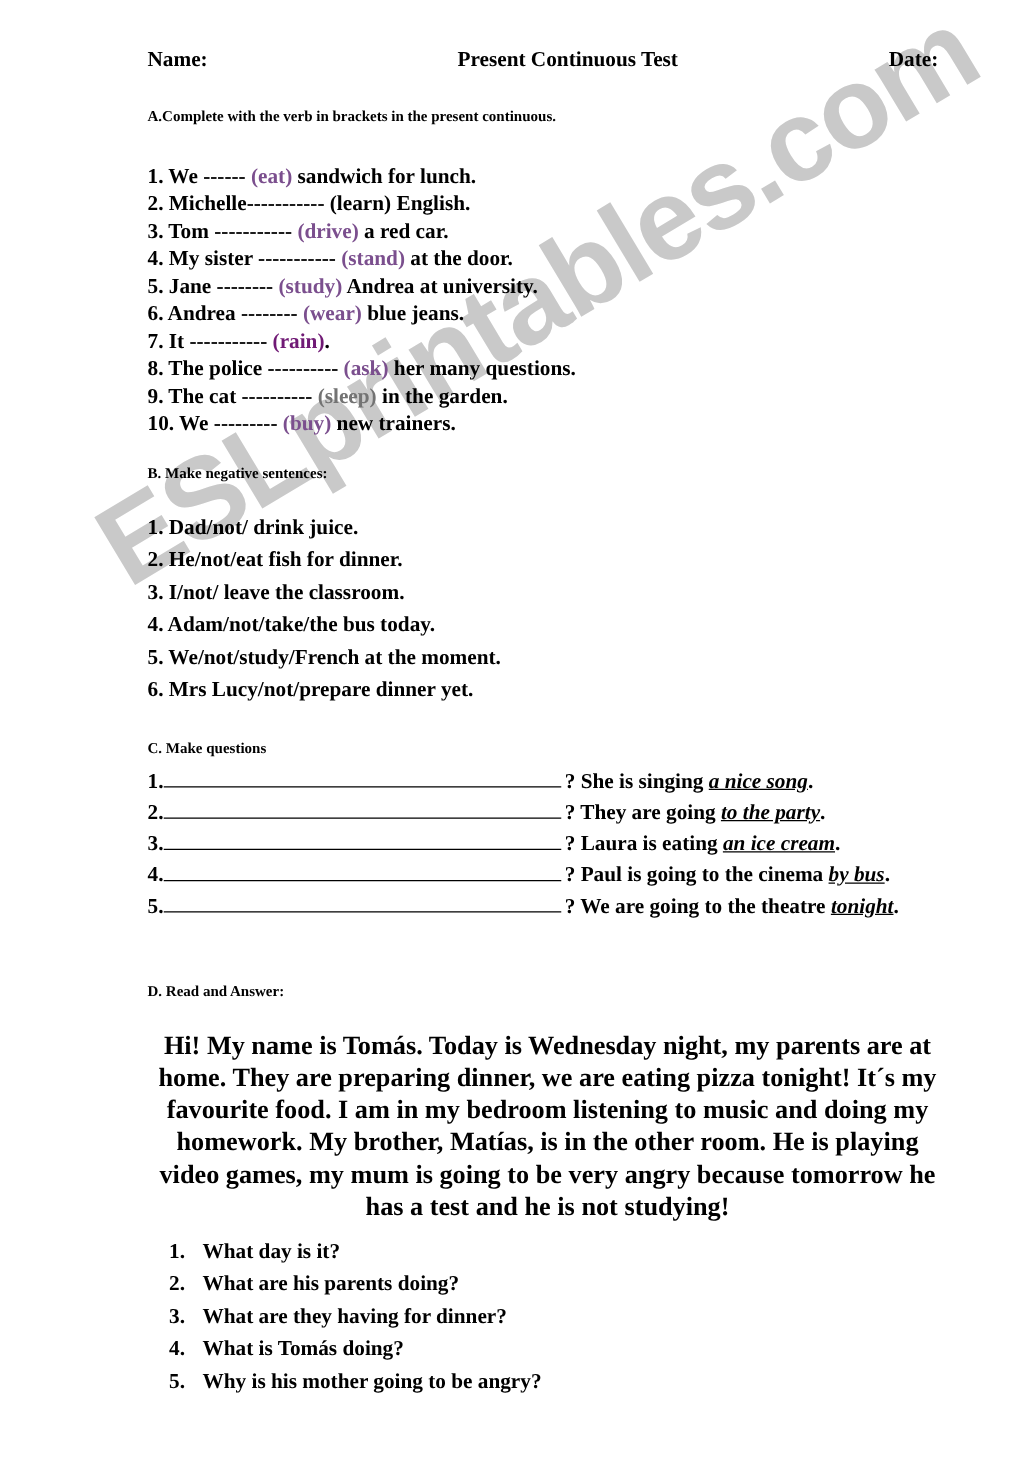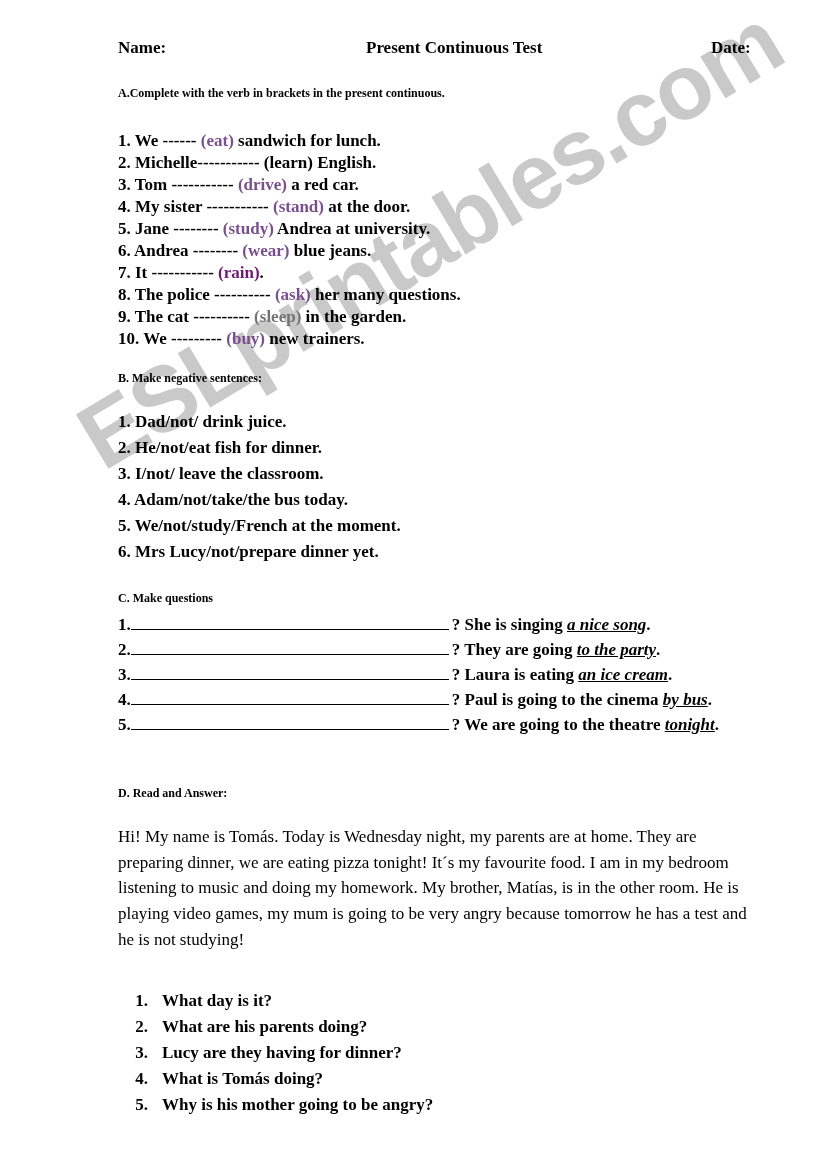--- a/index.html
+++ b/index.html
@@ -144,24 +144,24 @@
     text-decoration: underline;
   }
 
   
   #sectionD-heading { top: 786px; }
   #passage {
     position: absolute;
     left: 118px;
     top: 824px;
     width: 640px;
-    font-size: 17px;
-    font-weight: normal;
+    font-size: 21px;
+    font-weight: bold;
     line-height: 25.7px;
-    text-align: left;
+    text-align: center;
   }
   #questionsD {
     position: absolute;
     left: 118px;
     top: 991px;
     width: 660px;
   }
   .q-row {
     display: flex;
     align-items: baseline;
@@ -251,21 +251,21 @@
         <div class="q-row">
           <span class="q-num">1.</span>
           <span>What day is it?</span>
         </div>
         <div class="q-row">
           <span class="q-num">2.</span>
           <span>What are his parents doing?</span>
         </div>
         <div class="q-row">
           <span class="q-num">3.</span>
-          <span>Lucy are they having for dinner?</span>
+          <span>What are they having for dinner?</span>
         </div>
         <div class="q-row">
           <span class="q-num">4.</span>
           <span>What is Tomás doing?</span>
         </div>
         <div class="q-row">
           <span class="q-num">5.</span>
           <span>Why is his mother going to be angry?</span>
         </div>
       </div>

